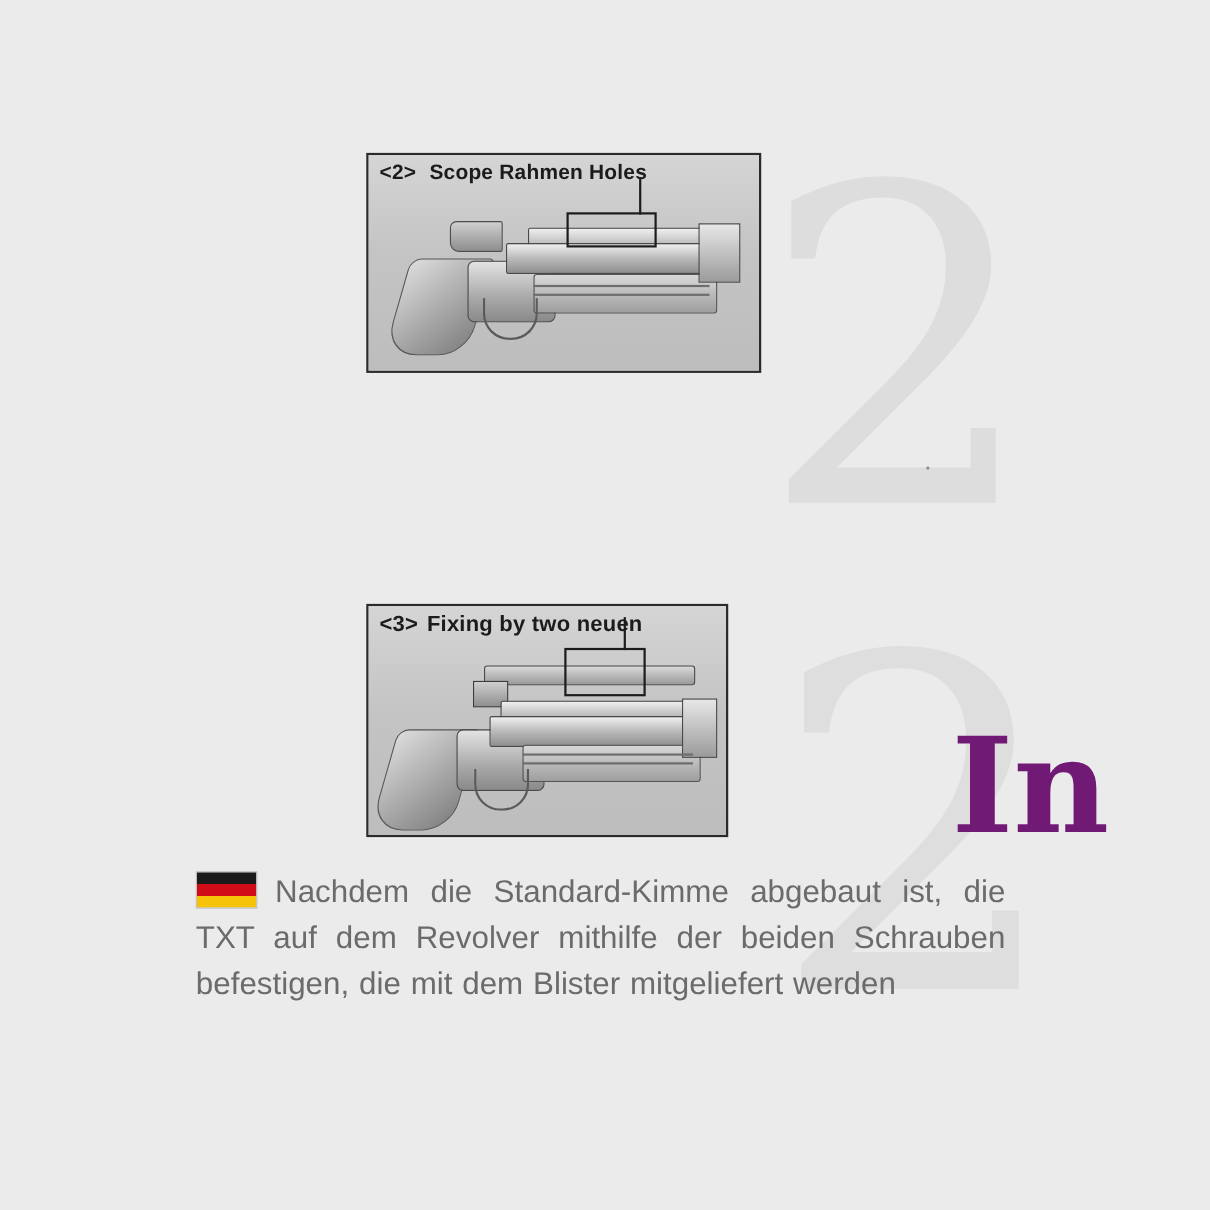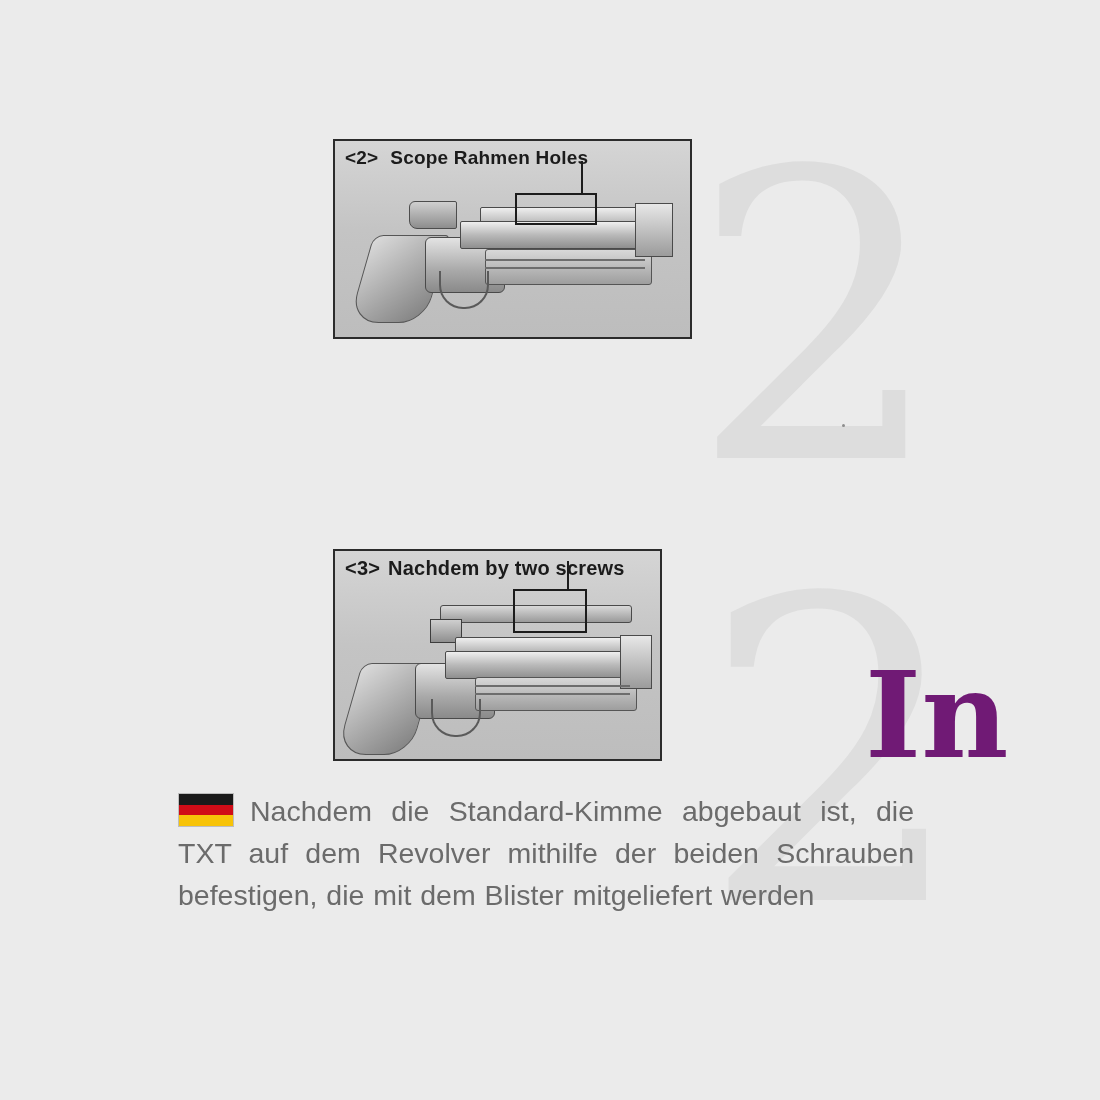--- a/index.html
+++ b/index.html
@@ -262,21 +262,21 @@
         <div class="barrel muzzle" style="left:285px; top:50px; width:30px; height:52px;"></div>
         <div class="trigger" style="left:96px; top:114px;"></div>
         <div class="ribline" style="left:140px; top:100px; width:155px;"></div>
         <div class="ribline" style="left:140px; top:108px; width:155px;"></div>
         <div class="screwbox" style="left:178px; top:4px; width:70px; height:40px;"></div>
         <div class="leader" style="left:232px; top:-24px; height:30px;"></div>
       </div>
     </div>
     <div class="fig-caption">
       <span class="fig-num">&lt;3&gt;</span>
-      <span class="fig-label">Nachdem by two screws</span>
+      <span class="fig-label">Fixing by two neuen</span>
     </div>
   </div>
 
   <div class="para para2">
     <span class="flag"></span><span>Nachdem die Standard-Kimme abgebaut ist, die TXT auf dem Revolver mithilfe der beiden Schrauben befestigen, die mit dem Blister mitgeliefert werden</span>
   </div>
 
 </div>
 
 </body></html>

